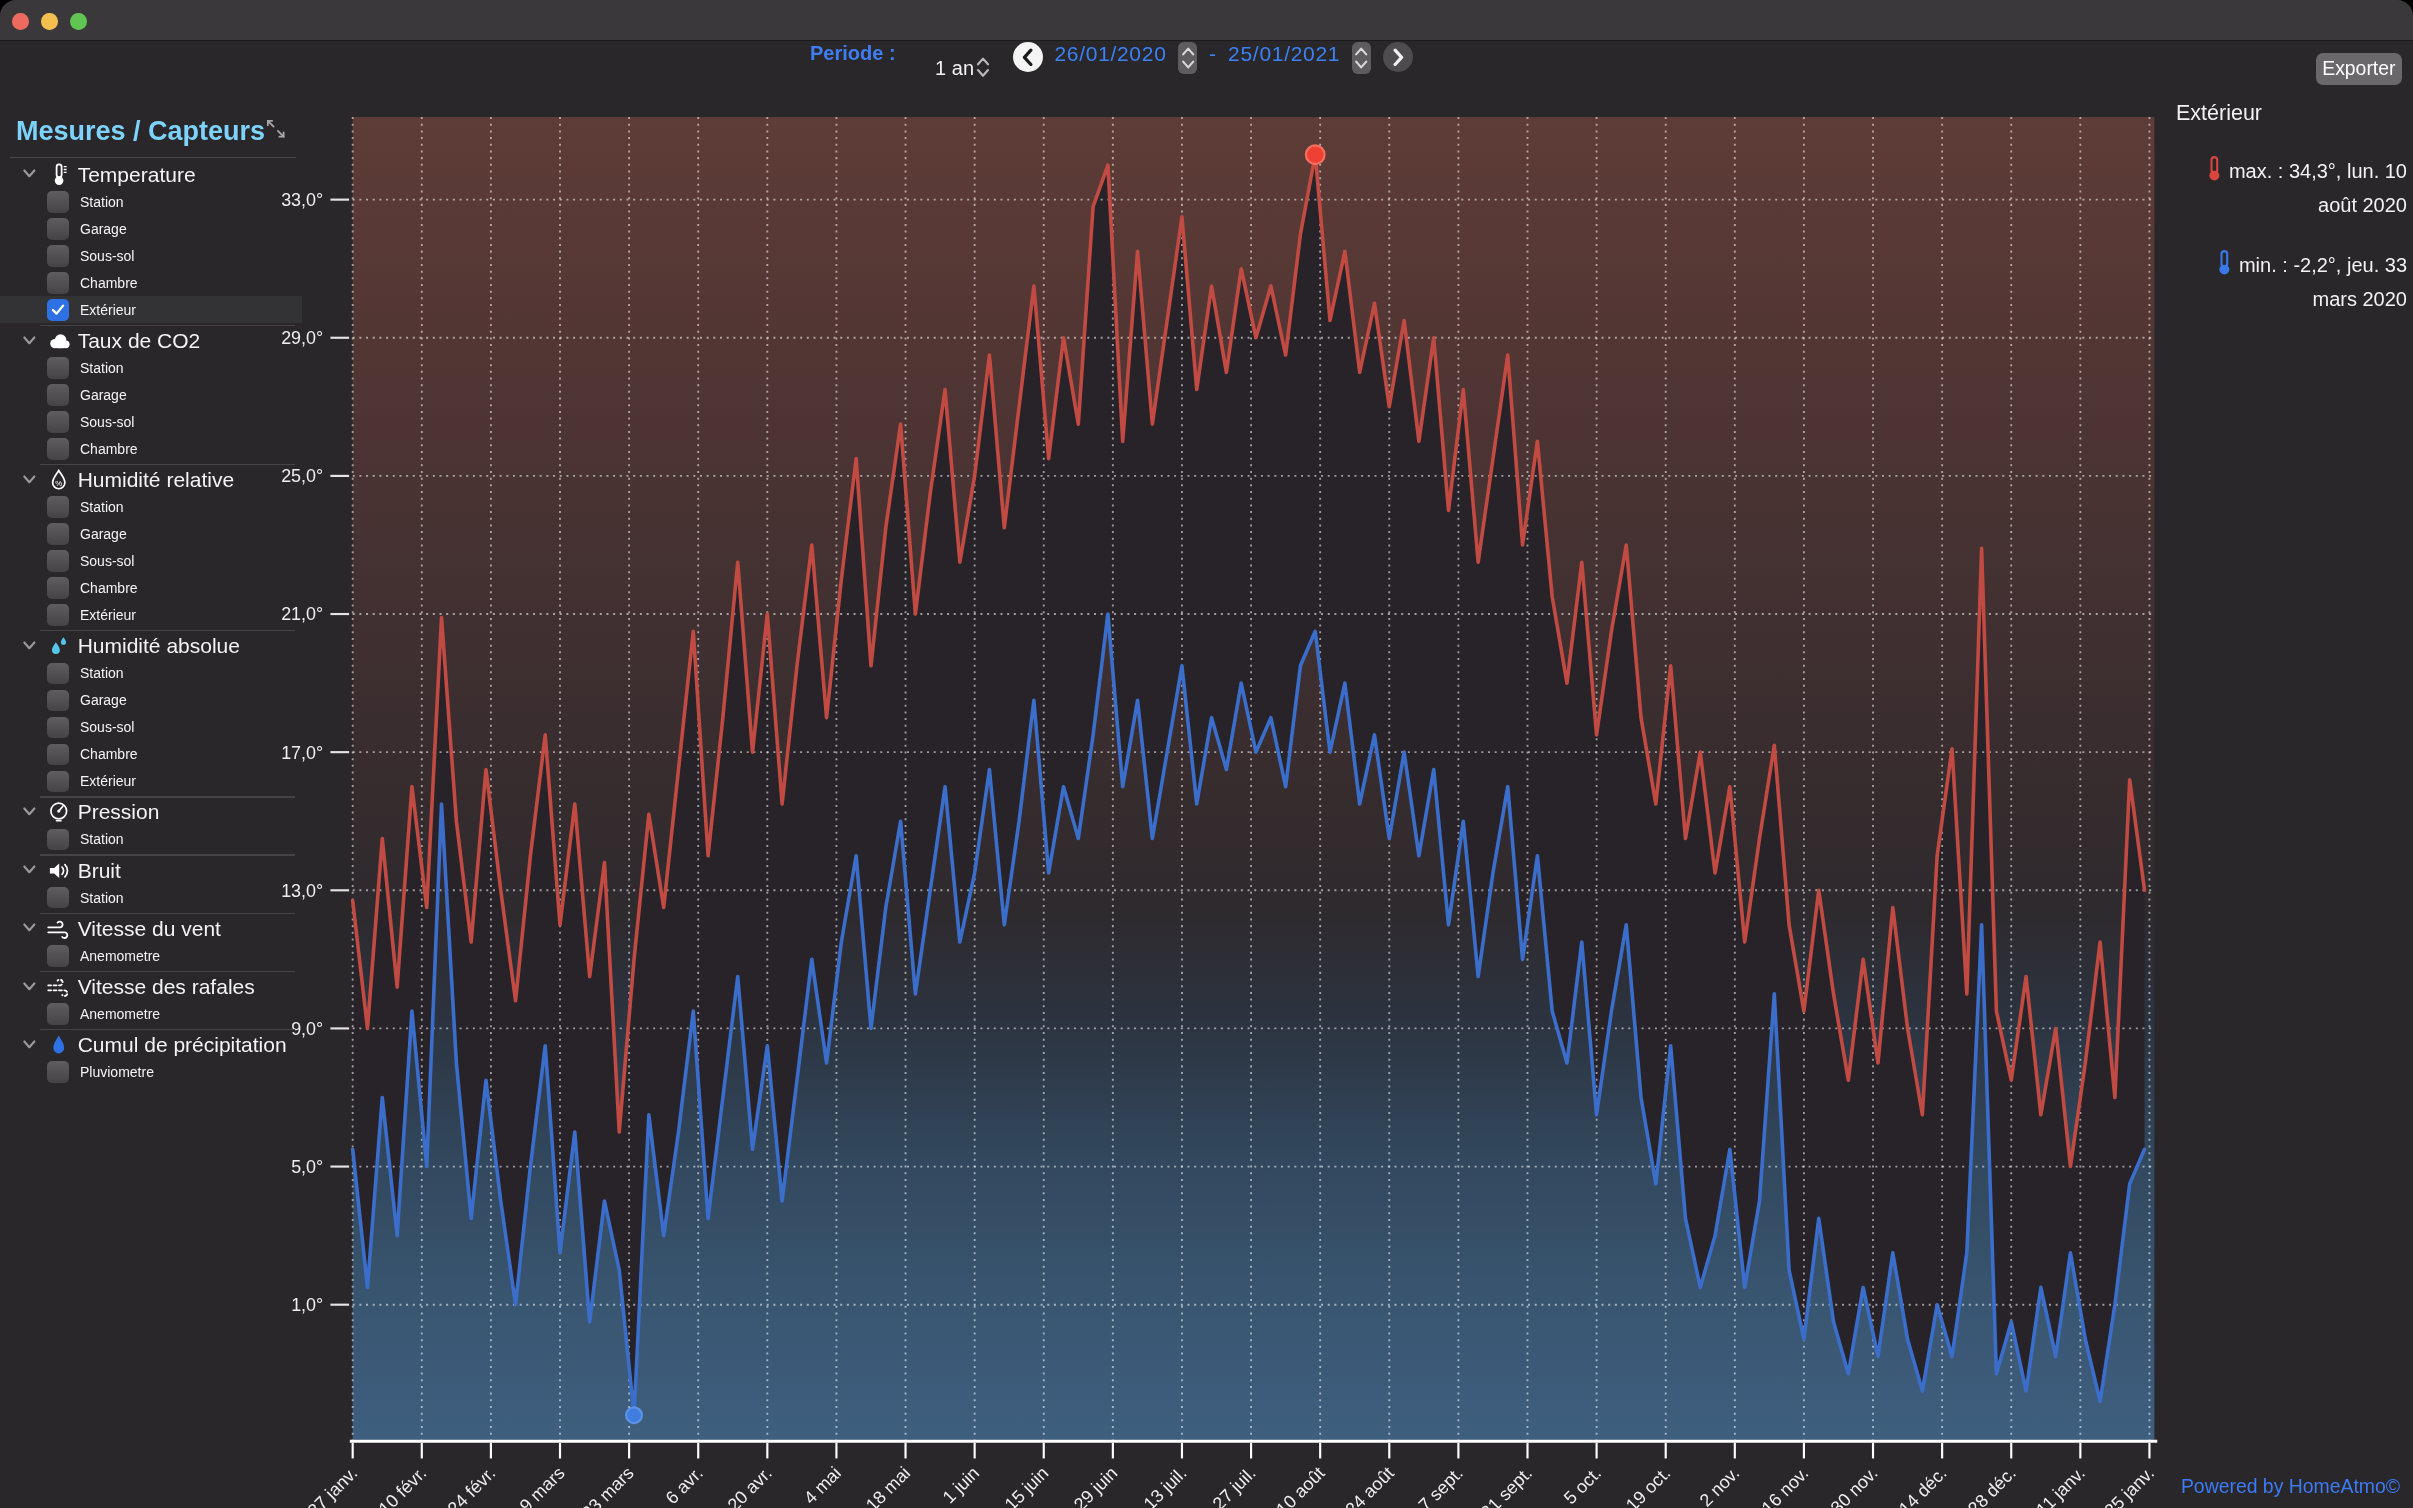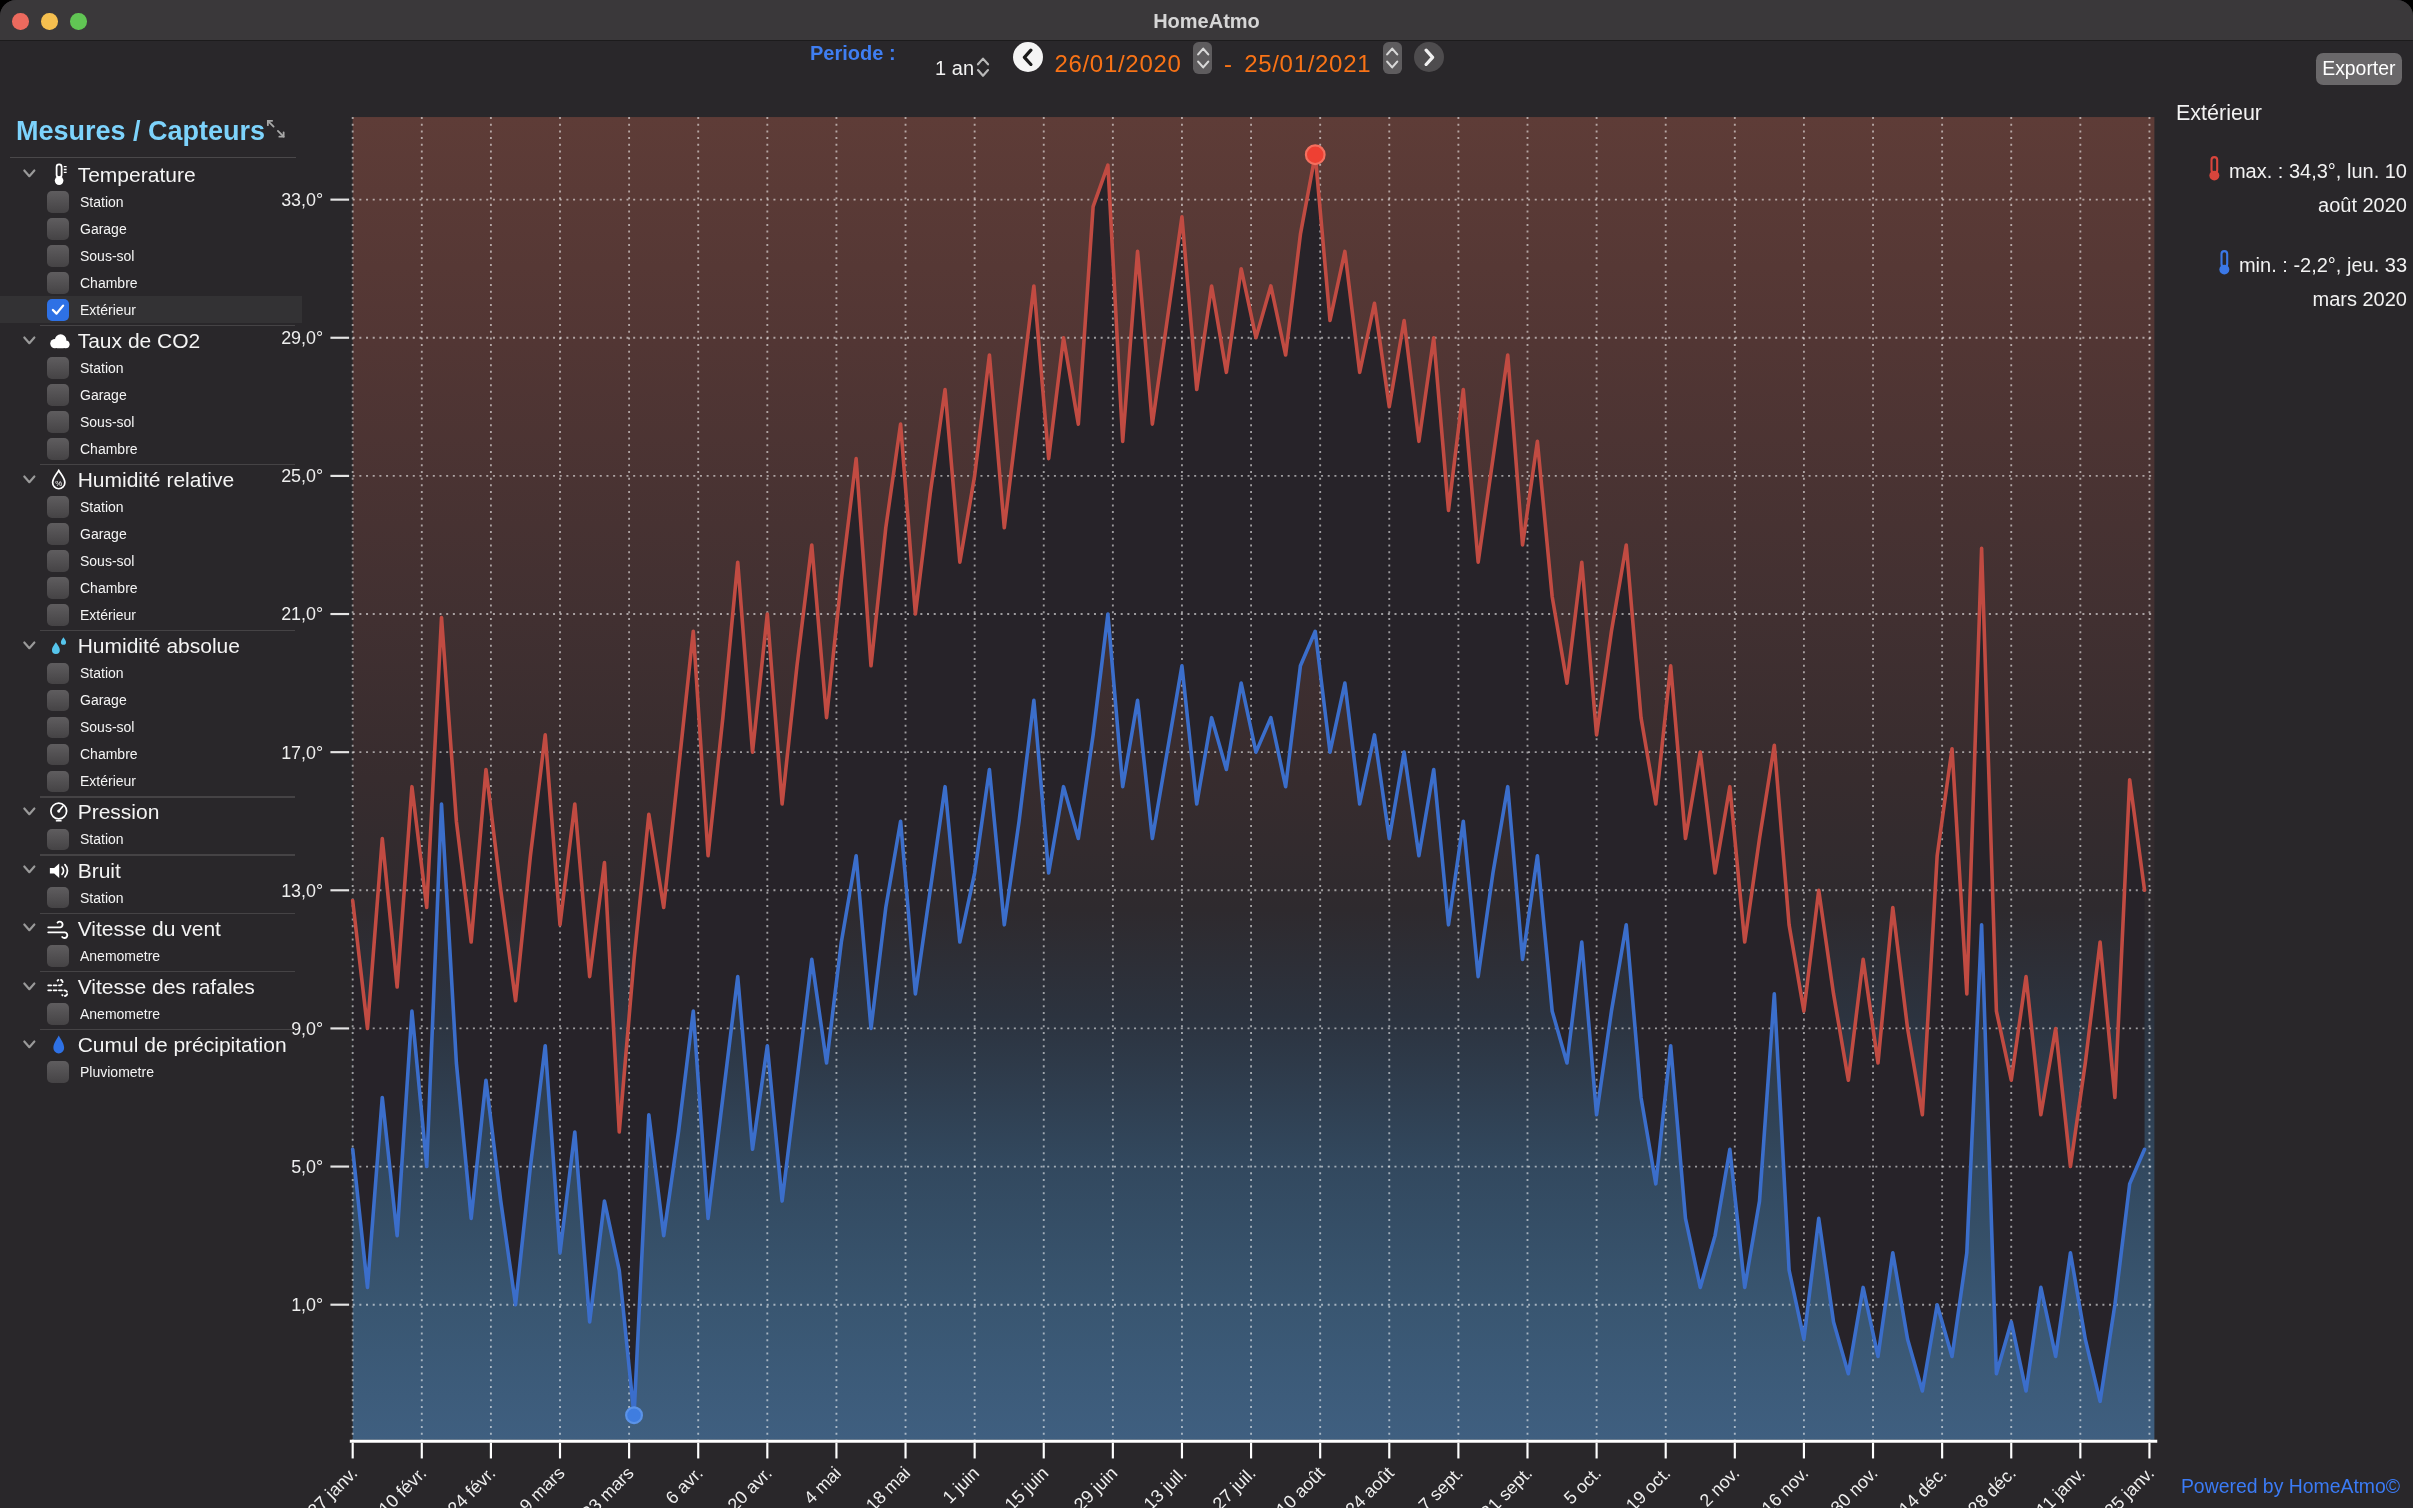--- a/index.html
+++ b/index.html
@@ -22,21 +22,21 @@
   
   #toolbar { position:absolute; left:0; top:42px; width:2413px; height:53px; background:#29272a; }
   #toolbar-center { position:absolute; left:810px; top:0; height:53px; display:flex; gap:11.5px; }
   .tb-text { font-size:20px; }
   #period-label { color:#3f7ef2; font-weight:bold; }
   #period-value { color:#f2f2f2;margin-left:28px; }
   .popup-stepper { display:inline-block; margin-left:1.4px; }
   .circle-btn { width:30px; height:30px; border-radius:50%; display:flex; align-items:center; justify-content:center; }
   #nav-prev { background:#f4f4f4; margin-left:10px; }
   #nav-next { background:#4e4c4e; }
-  .date-text { color:#f97316; font-size:24px; letter-spacing:0.7px;margin-top:8px; }
+  .date-text { color:#3b82f6; font-size:21px; letter-spacing:0.7px; }
   .spin-btn { width:19.4px; height:32px; border-radius:5.7px; background:#5e5c5e; display:flex; flex-direction:column;
     align-items:center; justify-content:center; gap:1.4px; }
   #export-button { position:absolute; right:11.5px; top:10.8px; height:32px; padding:0 6px;
     background:#6a686a; border:none; border-radius:7.2px; color:#fff; font-size:19.4px;
     font-family:"Liberation Sans",sans-serif; }
   
   #sidebar { position:absolute; left:0; top:96px; width:302px; bottom:0; }
   #sidebar-header { position:relative; padding:20px 0 10px 16px; }
   #sidebar-title { color:#7dd3fc; font-size:27px; font-weight:bold; }
   #sidebar-expand { position:absolute; right:16px; top:21.5px; }
@@ -63,21 +63,20 @@
 </style>
 </head>
 <body>
 
 <div id="window">
 
   <div id="titlebar">
     <div class="traffic" id="tl-close"></div>
     <div class="traffic" id="tl-min"></div>
     <div class="traffic" id="tl-max"></div>
-    <div id="window-title">HomeAtmo</div>
   </div>
 
   <div id="toolbar">
     <div id="toolbar-center">
       <span id="period-label" class="tb-text">Periode :</span>
       <span style="display:flex;align-items:center;">
         <span id="period-value" class="tb-text">1 an</span>
         <span class="popup-stepper">
           <svg width="16" height="24.4" viewBox="0 0 22 34">
               <polyline points="4,13 11,5 18,13" fill="none" stroke="#b9b9b9" stroke-width="3" stroke-linecap="round" stroke-linejoin="round"></polyline>

